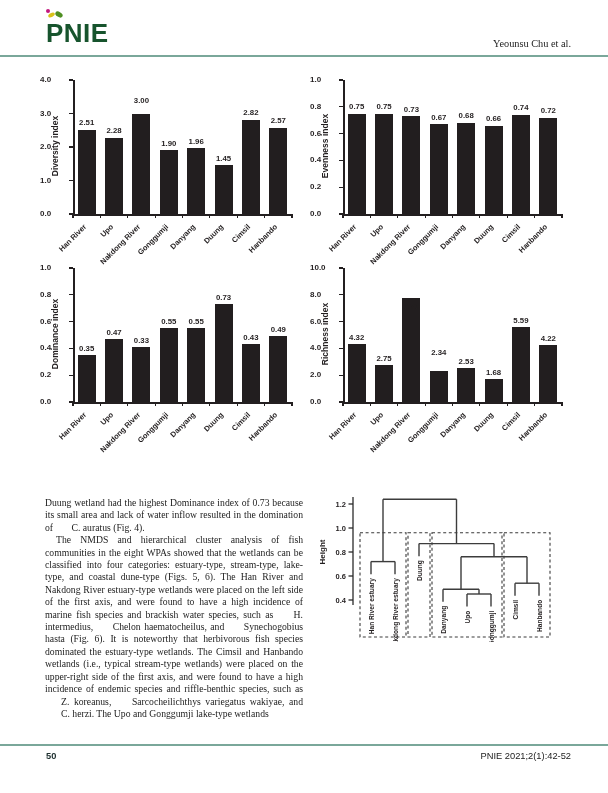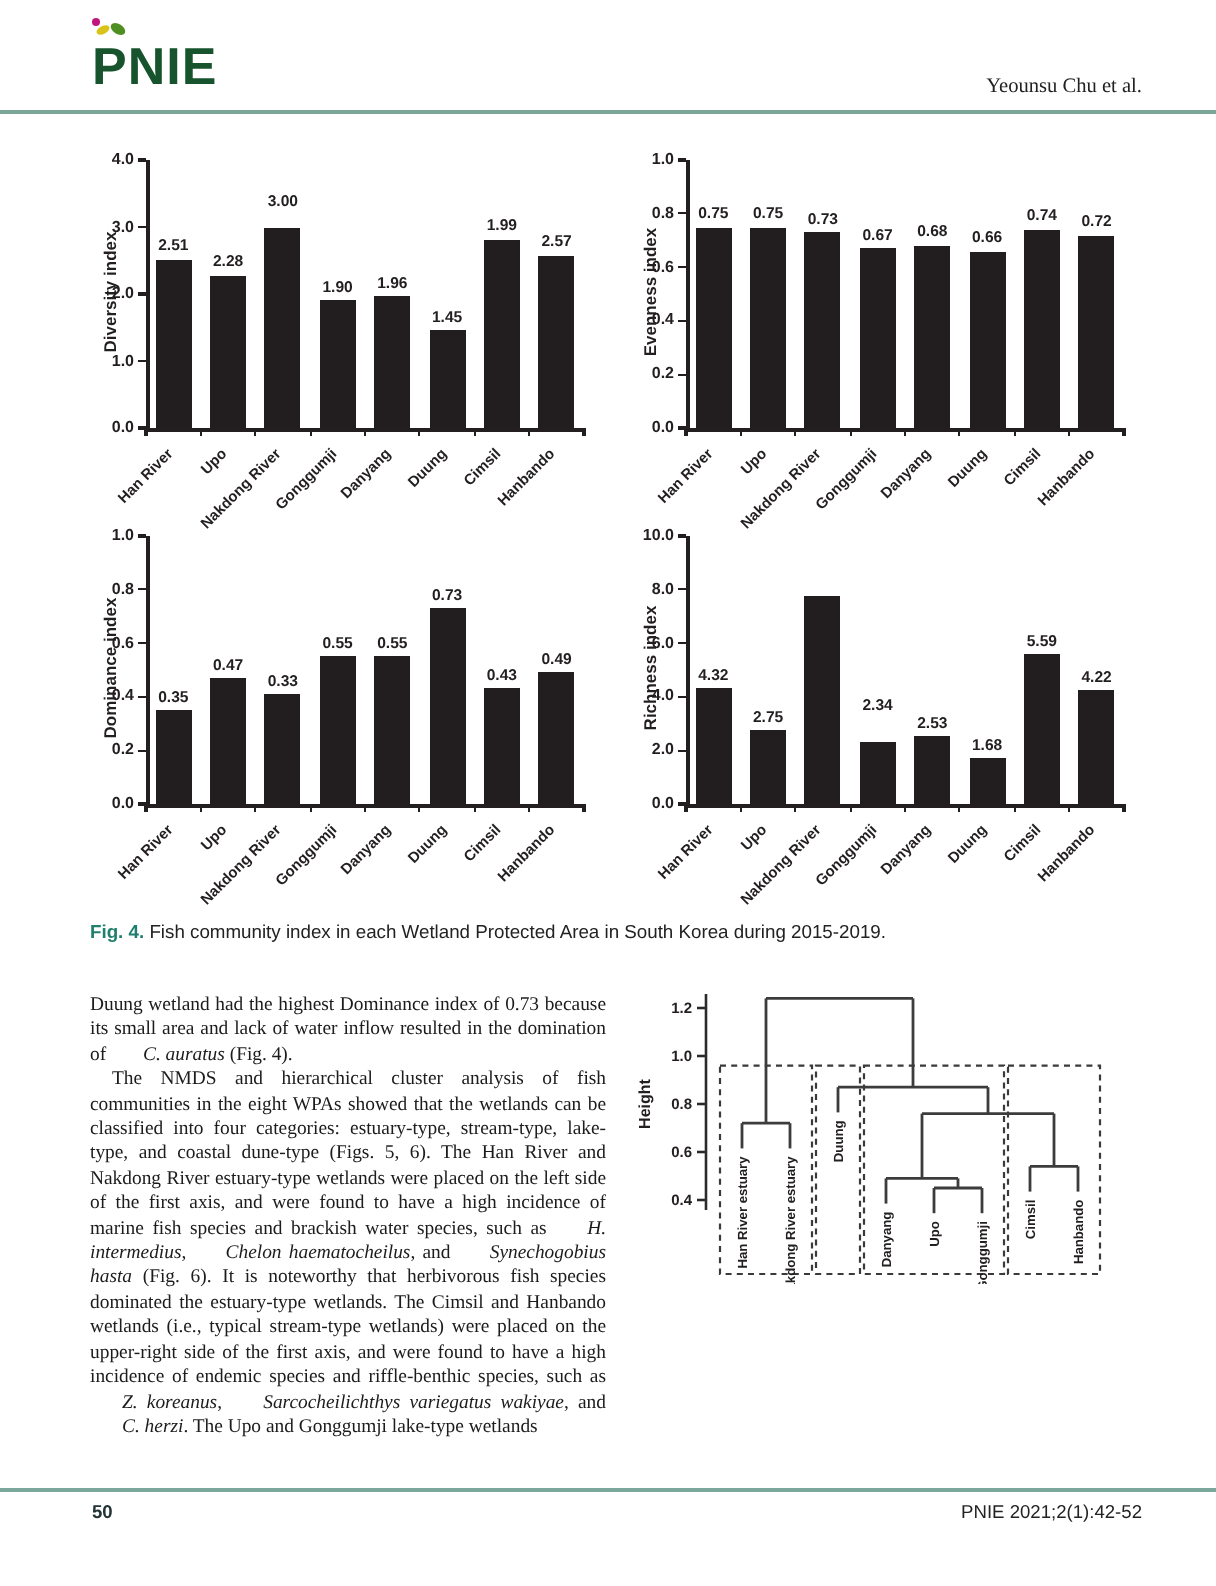--- a/index.html
+++ b/index.html
@@ -18,38 +18,38 @@
   .dot-m{left:0px;top:-11px;width:4px;height:4px;background:#c2187e;border-radius:50%;}
   .authors{position:absolute;right:37px;top:38px;font:10.3px "Liberation Serif",serif;color:#222;}
   .rule{position:absolute;left:0;right:0;height:2px;background:var(--accent_teal);}
   .rule-top{top:55px;} .rule-bottom{top:744px;}
   
   .chart{position:absolute;width:250px;height:180px;}
   .chart div{position:absolute;}
   .axisline{background:var(--ink);}
   .bar{background:var(--bar);}
   .vlab{font:700 7.8px "Liberation Sans",sans-serif;text-align:center;white-space:nowrap;}
-  .ytl{font:600 8px "Liberation Sans",sans-serif;text-align:right;}
+  .ytl{font:600 8px "Liberation Sans",sans-serif;text-align:left;}
   .ylab{font:600 8.5px "Liberation Sans",sans-serif;text-align:center;transform:rotate(-90deg);}
   .xlab{font:600 7.5px "Liberation Sans",sans-serif;text-align:right;white-space:nowrap;
         transform:rotate(-45deg);transform-origin:100% 50%;height:9px;line-height:9px;}
   .c-tl{left:45px;top:74px;} .c-tr{left:315px;top:74px;}
   .c-bl{left:45px;top:262px;} .c-br{left:315px;top:262px;}
   
   .figcap{position:absolute;font:9.4px/13px "Liberation Sans",sans-serif;color:#222;text-align:justify;}
   .figlabel{color:var(--fig_label);font-weight:700;}
   .cap4{left:45px;top:459px;width:530px;}
   .cap5{left:315px;top:645px;width:258px;}
   
   .col{position:absolute;width:258px;}
   .leftcol{left:45px;top:497px;}
   .rightpar-wrap{left:315px;top:684px;}
   .para{font:9.7px/12.4px "Liberation Serif",serif;color:#1c1c1c;text-align:justify;margin:0;}
   .para.indent{text-indent:11px;}
-  .it{font-style:italic;padding-left:16px;}
+  .it{padding-left:16px;}
   
   .dendro{position:absolute;left:313px;top:489px;width:258px;height:153px;}
   .dline{stroke:#3c3c3c;stroke-width:1.4;fill:none;}
   .daxis{stroke:#2b2b2b;stroke-width:1.3;fill:none;}
   .dbox{fill:none;stroke:#3a3a3a;stroke-width:1.1;stroke-dasharray:3 2.6;}
   .dtick{font:600 7.5px "Liberation Sans",sans-serif;fill:var(--ink);}
   .dleaf{font:600 6.6px "Liberation Sans",sans-serif;fill:var(--ink);}
   .dylab{font:600 8px "Liberation Sans",sans-serif;fill:var(--ink);}
   
   .pageno{position:absolute;left:46px;top:751px;font:600 9.3px "Liberation Sans",sans-serif;color:#233;}
@@ -104,21 +104,21 @@
       <div class="bar" style="left: 114.812px; top: 76.35px; width: 18px; height: 63.65px;"></div>
       <div class="vlab" style="left: 101.812px; top: 64.85px; width: 44px;">1.90</div>
       <div class="xlab" style="left: 35.8125px; top: 147px; width: 86px;">Gonggumji</div>
       <div class="bar" style="left: 142.188px; top: 74.34px; width: 18px; height: 65.66px;"></div>
       <div class="vlab" style="left: 129.188px; top: 62.84px; width: 44px;">1.96</div>
       <div class="xlab" style="left: 63.1875px; top: 147px; width: 86px;">Danyang</div>
       <div class="bar" style="left: 169.562px; top: 91.425px; width: 18px; height: 48.575px;"></div>
       <div class="vlab" style="left: 156.562px; top: 79.925px; width: 44px;">1.45</div>
       <div class="xlab" style="left: 90.5625px; top: 147px; width: 86px;">Duung</div>
       <div class="bar" style="left: 196.938px; top: 45.53px; width: 18px; height: 94.47px;"></div>
-      <div class="vlab" style="left: 183.938px; top: 34.03px; width: 44px;">1.99</div>
+      <div class="vlab" style="left: 183.938px; top: 34.03px; width: 44px;">2.82</div>
       <div class="xlab" style="left: 117.938px; top: 147px; width: 86px;">Cimsil</div>
       <div class="bar" style="left: 224.312px; top: 53.905px; width: 18px; height: 86.095px;"></div>
       <div class="vlab" style="left: 211.312px; top: 42.405px; width: 44px;">2.57</div>
       <div class="xlab" style="left: 145.312px; top: 147px; width: 86px;">Hanbando</div>
     </div>
   <div class="chart c-tr">
       <div class="ylab" style="left: -55px; top: 67px; width: 130px;">Evenness index</div>
       <div class="axisline" style="left: 28px; top: 6px; width: 1.5px; height: 134px;"></div>
       <div class="axisline" style="left: 28px; top: 140px; width: 219px; height: 1.5px;"></div>
       <div class="axisline" style="left: 23.5px; top: 139.4px; width: 4.5px; height: 1.2px;"></div>
@@ -261,24 +261,20 @@
       <div class="vlab" style="left: 156.562px; top: 105.988px; width: 44px;">1.68</div>
       <div class="xlab" style="left: 90.5625px; top: 147px; width: 86px;">Duung</div>
       <div class="bar" style="left: 196.938px; top: 65.094px; width: 18px; height: 74.906px;"></div>
       <div class="vlab" style="left: 183.938px; top: 53.594px; width: 44px;">5.59</div>
       <div class="xlab" style="left: 117.938px; top: 147px; width: 86px;">Cimsil</div>
       <div class="bar" style="left: 224.312px; top: 83.452px; width: 18px; height: 56.548px;"></div>
       <div class="vlab" style="left: 211.312px; top: 71.952px; width: 44px;">4.22</div>
       <div class="xlab" style="left: 145.312px; top: 147px; width: 86px;">Hanbando</div>
     </div>
 
-  <div class="figcap cap4">
-    <span class="figlabel">Fig. 4.</span>
-    <span> <span>Fish community index in each Wetland Protected Area in South Korea during 2015-2019.</span></span>
-  </div>
 
   <div class="col leftcol">
     <p class="para"><span>Duung wetland had the highest Dominance index of 0.73 because its small area and lack of water inflow resulted in the domination of </span><span class="it">C. auratus</span><span> (Fig. 4).</span></p>
     <p class="para indent"><span>The NMDS and hierarchical cluster analysis of fish communities in the eight WPAs showed that the wetlands can be classified into four categories: estuary-type, stream-type, lake-type, and coastal dune-type (Figs. 5, 6). The Han River and Nakdong River estuary-type wetlands were placed on the left side of the first axis, and were found to have a high incidence of marine fish species and brackish water species, such as </span><span class="it">H. intermedius</span><span>, </span><span class="it">Chelon haematocheilus</span><span>, and </span><span class="it">Synechogobius hasta</span><span> (Fig. 6). It is noteworthy that herbivorous fish species dominated the estuary-type wetlands. The Cimsil and Hanbando wetlands (i.e., typical stream-type wetlands) were placed on the upper-right side of the first axis, and were found to have a high incidence of endemic species and riffle-benthic species, such as </span><span class="it">Z. koreanus</span><span>, </span><span class="it">Sarcocheilichthys variegatus wakiyae</span><span>, and </span><span class="it">C. herzi</span><span>. The Upo and Gonggumji lake-type wetlands</span></p>
   </div>
 
   <svg class="dendro" width="258" height="153" viewBox="0 0 258 153">
       <rect class="dbox" x="47" y="43.80000000000001" width="46" height="104.19999999999999"></rect>
       <rect class="dbox" x="95" y="43.80000000000001" width="22" height="104.19999999999999"></rect>
       <rect class="dbox" x="119" y="43.80000000000001" width="70" height="104.19999999999999"></rect>

